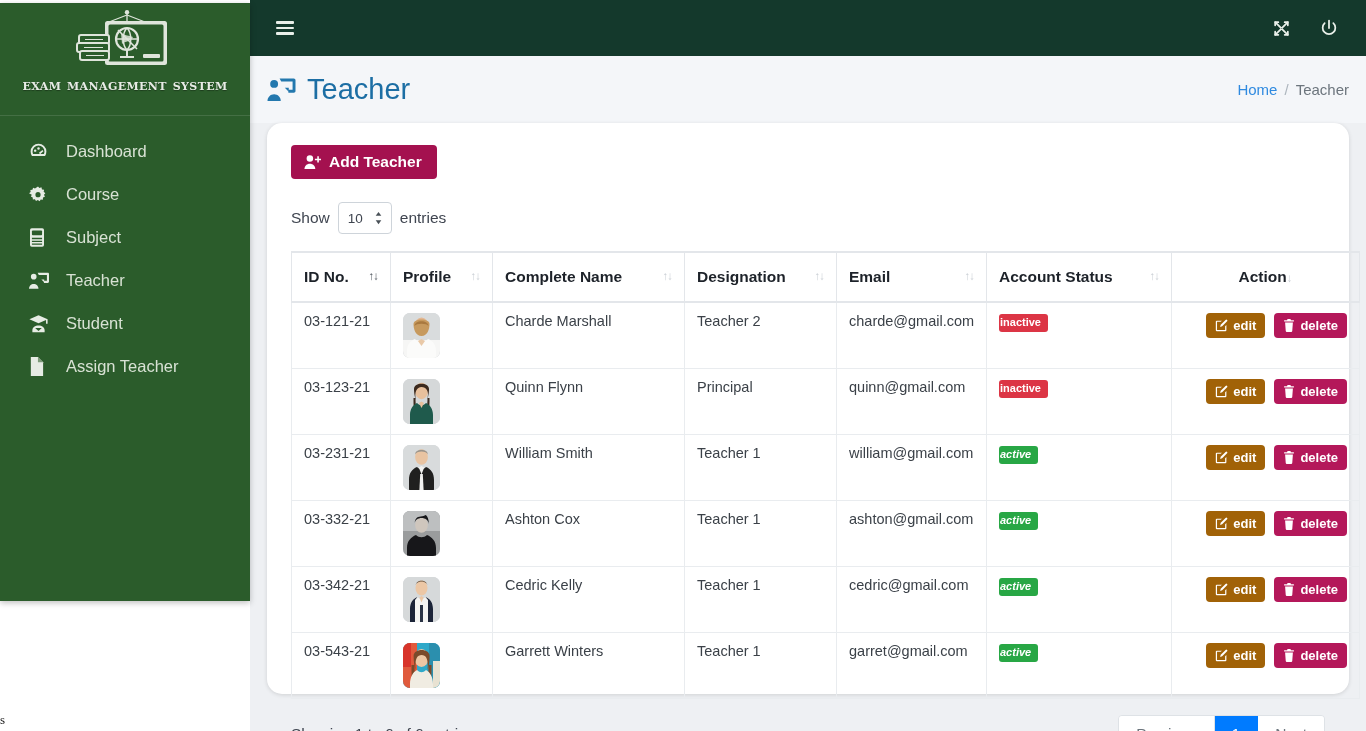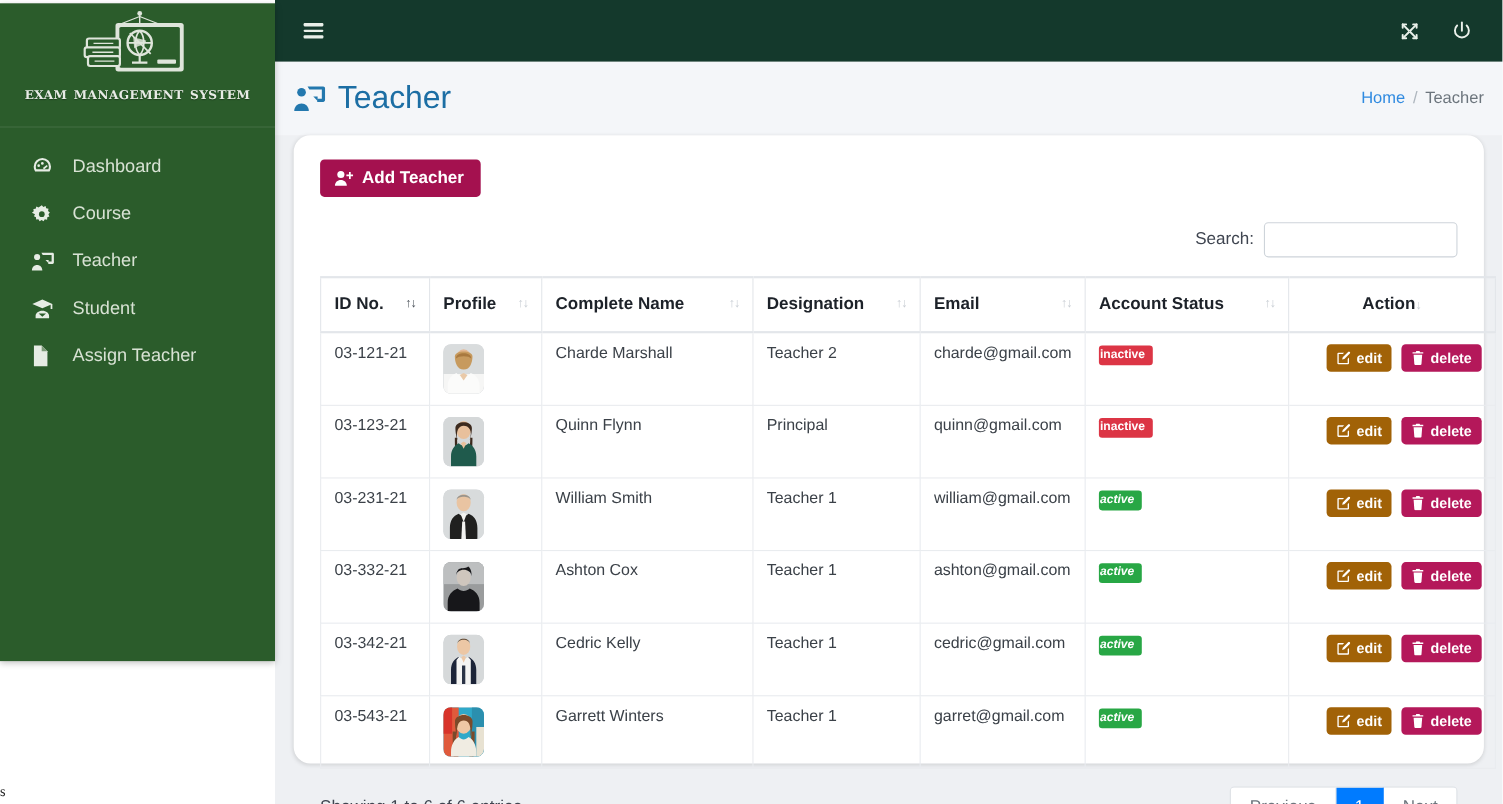--- a/index.html
+++ b/index.html
@@ -336,20 +336,30 @@
       <a class="nav-item">
         <span class="nav-ico">
           <svg width="20" height="20" viewBox="0 0 24 24" fill="currentColor">
             <path d="M12 1.8l1.7 1.9 2.4-.9.7 2.5 2.5.4-.5 2.5 2 1.6-1.6 2 1.1 2.3-2.3 1-.2 2.5-2.5-.3-1.4 2.1-2.1-1.4-2.2 1.3-1.3-2.1-2.5.2-.1-2.5-2.3-1.1 1.2-2.2L1.2 10l2-1.5-.4-2.5 2.5-.3.8-2.4 2.3 1z"></path>
             <circle cx="12" cy="11.6" r="3.1" fill="#2b5c2b"></circle>
           </svg>
         </span>
         <span>Course</span>
       </a>
 
+      <a class="nav-item">
+        <span class="nav-ico">
+          <svg width="18" height="21" viewBox="0 0 20 24" fill="currentColor">
+            <rect x="2" y="1.5" width="16" height="21" rx="2"></rect>
+            <rect x="4.2" y="4" width="11.6" height="5.4" rx="1" fill="#2b5c2b"></rect>
+            <path d="M4.2 12.4h11.6v1.5H4.2zM4.2 15.6h11.6v1.5H4.2zM4.2 18.8h11.6v1.5H4.2z" fill="#2b5c2b"></path>
+          </svg>
+        </span>
+        <span>Subject</span>
+      </a>
 
       <a class="nav-item">
         <span class="nav-ico">
           <svg width="22" height="20" viewBox="0 0 24 22" fill="currentColor">
             <path d="M10.5 2h11.2c.7 0 1.3.6 1.3 1.3v8.5c0 .7-.6 1.3-1.3 1.3h-4.3v-2.3h3.3V4.3h-8.9z"></path>
             <circle cx="6.2" cy="6.2" r="3.1"></circle>
             <path d="M1 19.6c0-3.1 2.3-5.3 5.2-5.3s5.2 2.2 5.2 5.3z"></path>
             <path d="M14.6 9.3h3.1v3.1z"></path>
           </svg>
         </span>
@@ -431,23 +441,32 @@
           <svg width="17" height="16" viewBox="0 0 22 20" fill="currentColor">
             <circle cx="7.6" cy="5.6" r="4.2"></circle>
             <path d="M0.6 19c0-4 3.1-6.8 7-6.8s7 2.8 7 6.8z"></path>
             <path d="M17.2 2.6h2v3.1h3.1v2h-3.1v3.1h-2V7.7h-3.1v-2h3.1z"></path>
           </svg>
         </span>
         <span>Add Teacher</span>
       </button>
 
       <div class="table-controls">
-        <div class="dt-filter">
-          <label>Search:</label>
-          <input type="text" value="" style="">
+        <div class="dt-length">
+          <span>Show</span>
+          <div class="dt-select">
+            <span>10</span>
+            <span class="caret">
+              <svg width="9" height="14" viewBox="0 0 10 16" fill="currentColor">
+                <path d="M5 1L8.2 5.4H1.8z"></path>
+                  <path d="M5 15L1.8 10.6h6.4z"></path>
+              </svg>
+            </span>
+          </div>
+          <span>entries</span>
         </div>
       </div>
 
       <table class="dt">
         <colgroup>
           <col style="width:99px">
             <col style="width:102px">
             <col style="width:192px">
           <col style="width:152px">
             <col style="width:150px">

